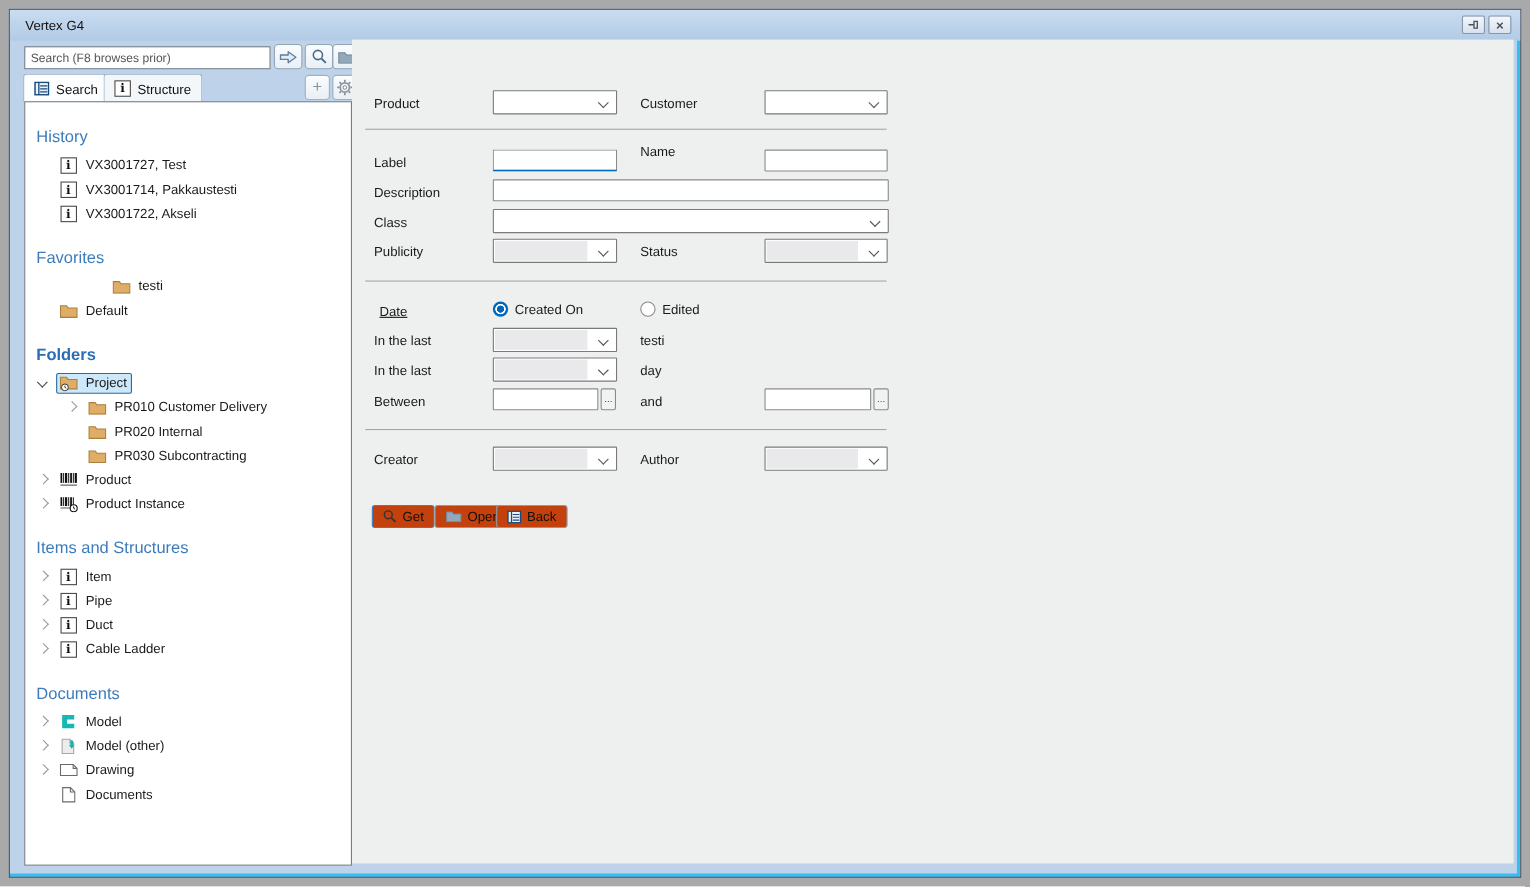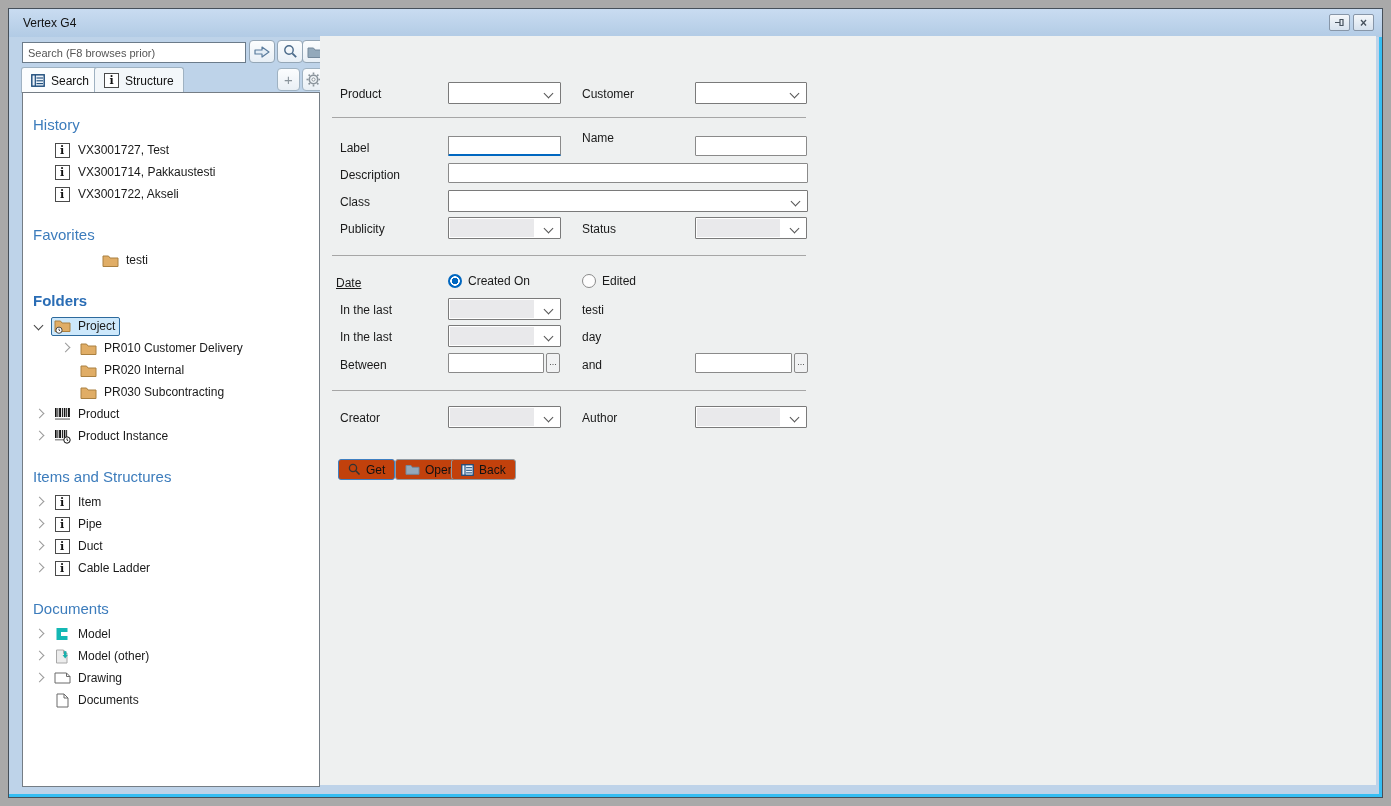--- a/index.html
+++ b/index.html
@@ -181,20 +181,28 @@
 
       <div class="t-header mt">Favorites</div>
       <div class="trow" style="padding-left:30px;margin-left:48px;">
         <span class="ic">
             <svg width="17" height="13" viewBox="0 0 17 13">
               <path d="M1 2 h5.5 l1.5 2 H16 v8.5 H1 z" fill="#e0ad66" stroke="#aa8040"></path>
             </svg>
           </span>
         <span class="lbl">testi</span>
       </div>
+      <div class="trow" style="padding-left:30px;">
+        <span class="ic">
+            <svg width="17" height="13" viewBox="0 0 17 13">
+              <path d="M1 2 h5.5 l1.5 2 H16 v8.5 H1 z" fill="#e0ad66" stroke="#aa8040"></path>
+            </svg>
+          </span>
+        <span class="lbl">Default</span>
+      </div>
 
       <div class="t-header mt bold">Folders</div>
       <div class="trow">
         <span class="cv down"></span>
         <span class="sel-wrap">
           <span class="ic">
               <svg width="18" height="15" viewBox="0 0 18 15">
                 <path d="M1 2 h5.5 l1.5 2 H16 v8.5 H1 z" fill="#e0ad66" stroke="#aa8040"></path>
                 <circle cx="5" cy="11.2" r="3.1" fill="#fff" stroke="#333" stroke-width="0.9"></circle>
                 <path d="M5 9.6 v1.6 l1.2 0.7" fill="none" stroke="#333" stroke-width="0.9"></path>
@@ -364,21 +372,21 @@
       <div class="f-label" style="left:20px;top:159px;">Class</div>
       <div class="combo" style="left:128px;top:154px;width:360px;"></div>
 
       <div class="f-label" style="left:20px;top:186px;">Publicity</div>
       <div class="combo gray" style="left:128px;top:181px;width:113px;"></div>
       <div class="f-label" style="left:262px;top:186px;">Status</div>
       <div class="combo gray" style="left:375px;top:181px;width:112px;"></div>
 
       <div class="divider" style="top:219px;"></div>
 
-      <div class="f-label" style="left:16px;top:240px;text-decoration:underline;">Date</div>
+      <div class="f-label" style="left:25px;top:240px;text-decoration:underline;">Date</div>
       <div class="radio" style="left:128px;top:238px;">
         <span class="rdot on"></span>
         <span>Created On</span>
       </div>
       <div class="radio" style="left:262px;top:238px;">
         <span class="rdot off"></span>
         <span>Edited</span>
       </div>
 
       <div class="f-label" style="left:20px;top:267px;">In the last</div>

